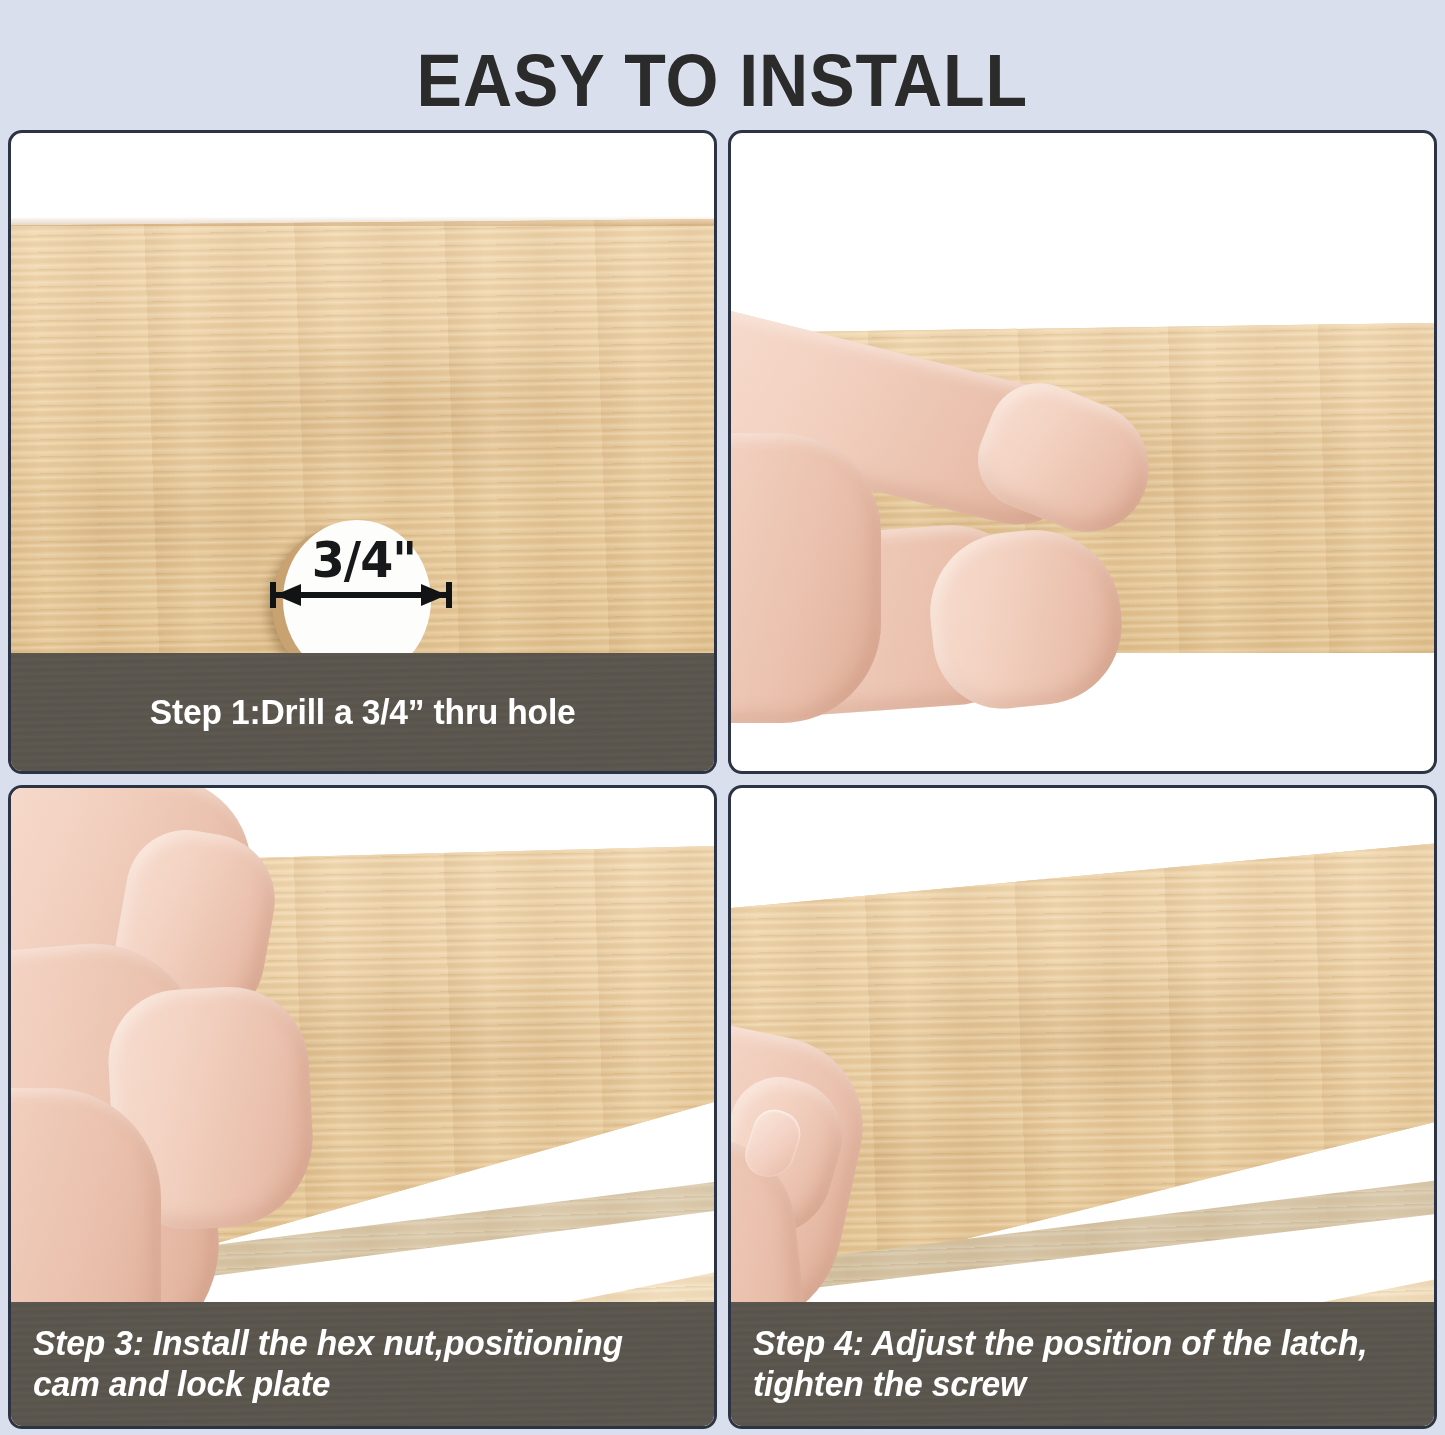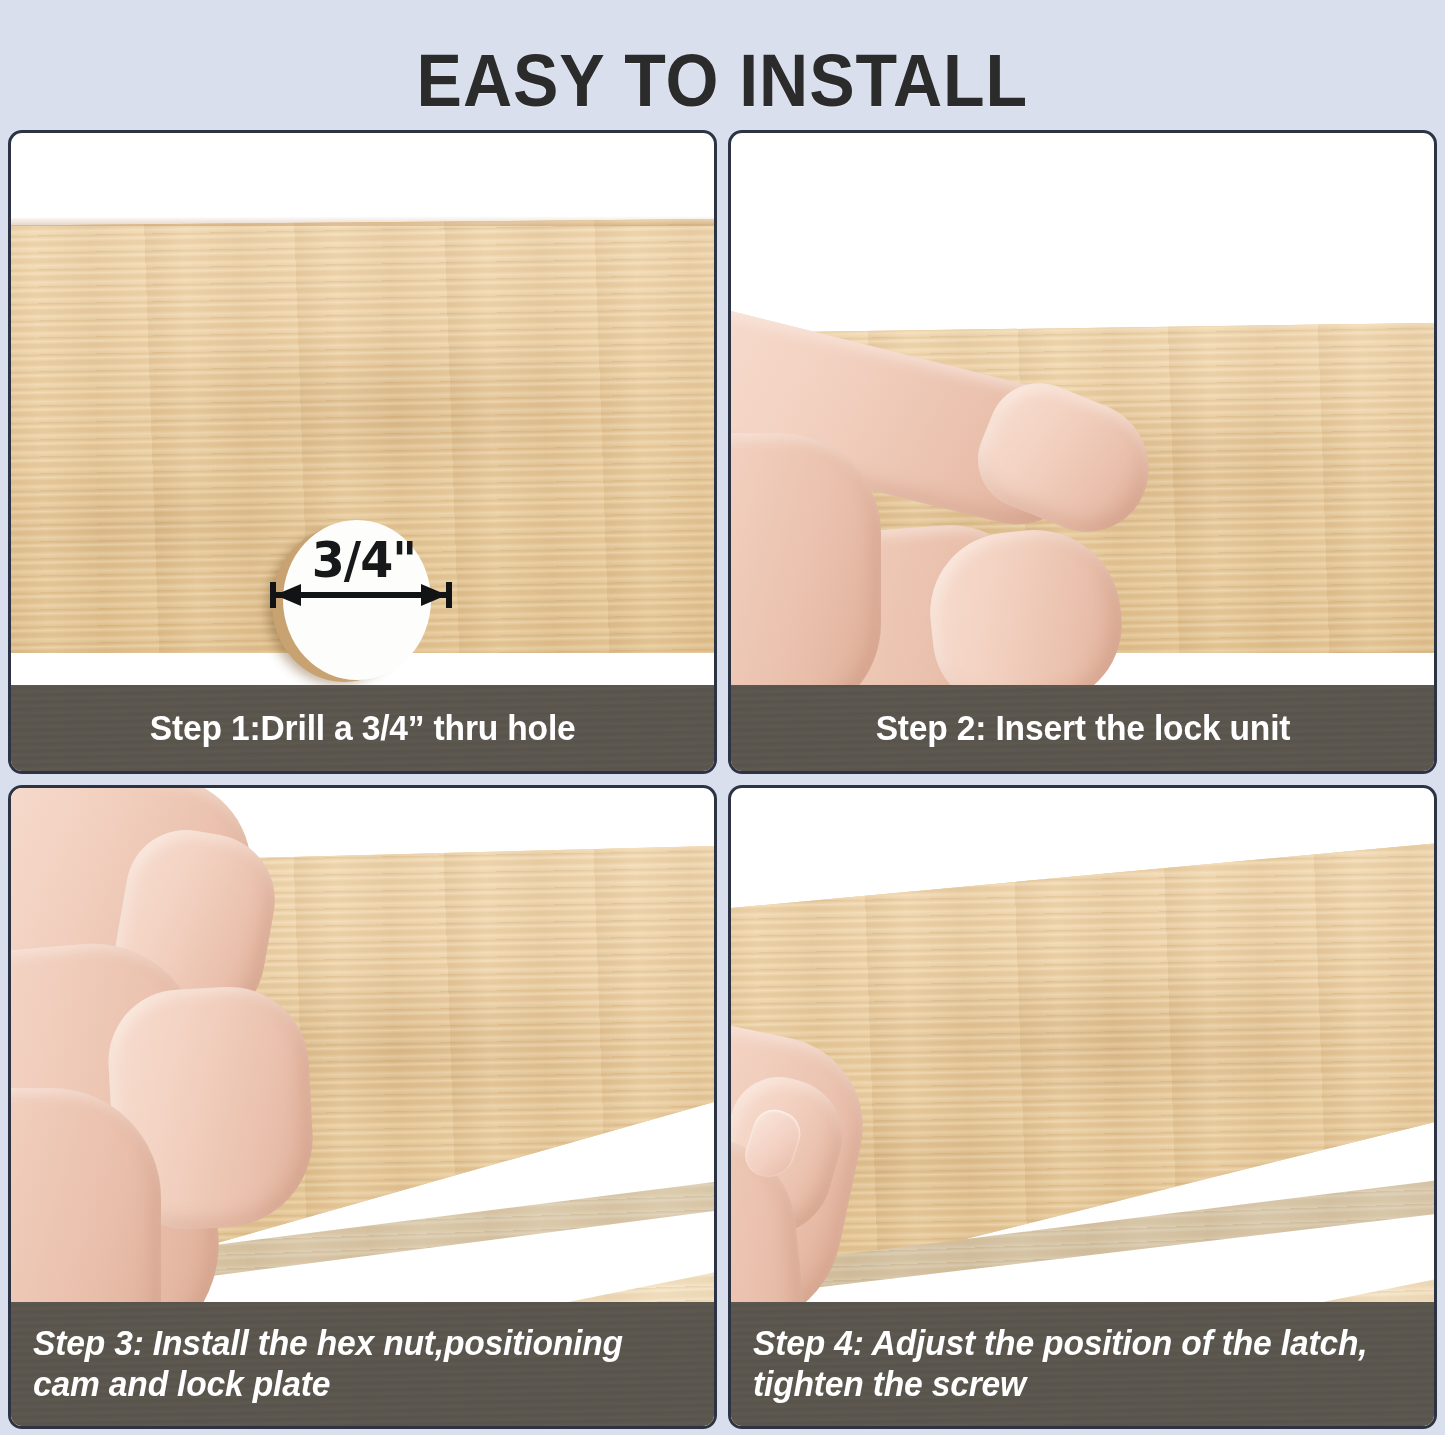--- a/index.html
+++ b/index.html
@@ -122,21 +122,21 @@
   }
   .caption-text {
     font-size: 35px;
     font-weight: bold;
     line-height: 1.16;
     letter-spacing: -0.2px;
     transform: scaleX(0.96);
     transform-origin: left center;
     white-space: pre-line;
   }
-  .caption.single { height: 86px; justify-content: center; }
+  .caption.single { height: 118px; justify-content: center; }
   .caption.single .caption-text { transform-origin: center; text-align: center; }
   .caption.double { height: 124px; padding: 0 0 0 22px; font-style: italic; }
 
   
   .p1-wood {
     left: -2px; right: -2px;
     top: 86px;
     bottom: 118px;
     clip-path: polygon(0 1.5%, 100% 0, 100% 100%, 0 100%);
   }
@@ -249,23 +249,20 @@
         <div class="finger" style="left:-90px; top:400px; width:400px; height:180px;
                     border-radius:70px 110px 110px 70px; transform:rotate(-4deg);"></div>
 
         <div class="finger" style="left:200px; top:398px; width:190px; height:175px;
                     border-radius:80px 86px 80px 70px; transform:rotate(-6deg);"></div>
 
         <div class="finger" style="left:-150px; top:300px; width:300px; height:290px;
                     border-radius:80px 100px 100px 80px;"></div>
       </div>
 
-    </div>
-    <div class="caption single">
-      <span class="caption-text">Step 2: Insert the lock unit</span>
     </div>
   </div>
 
   <div class="panel">
     <div class="panel-photo">
 
       <div class="wood" style="left:-2px; right:-2px; top:58px; bottom:124px;
                   clip-path: polygon(0 4%, 100% 0, 100% 56%, 0 100%);"></div>
 
       <div class="wood wood-light" style="left:-2px; right:-2px; top:320px; bottom:124px;

